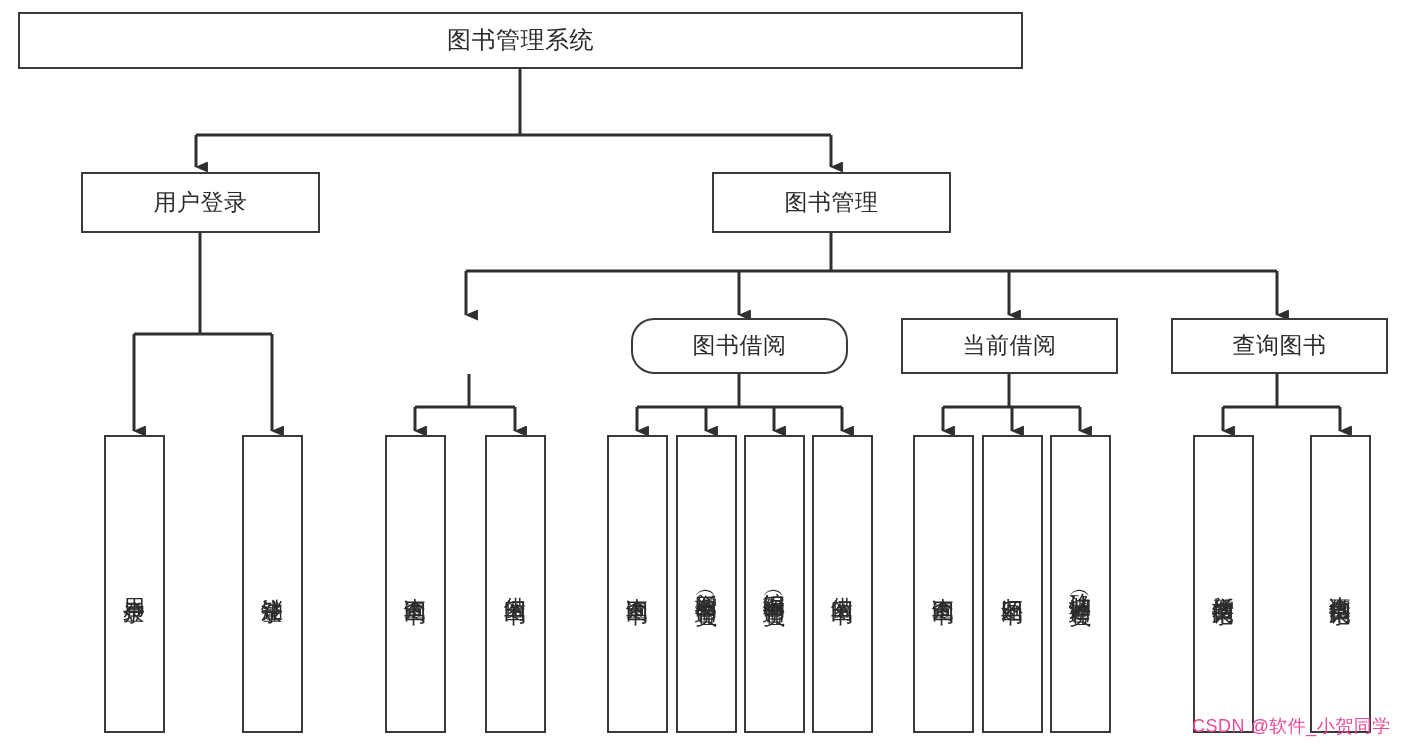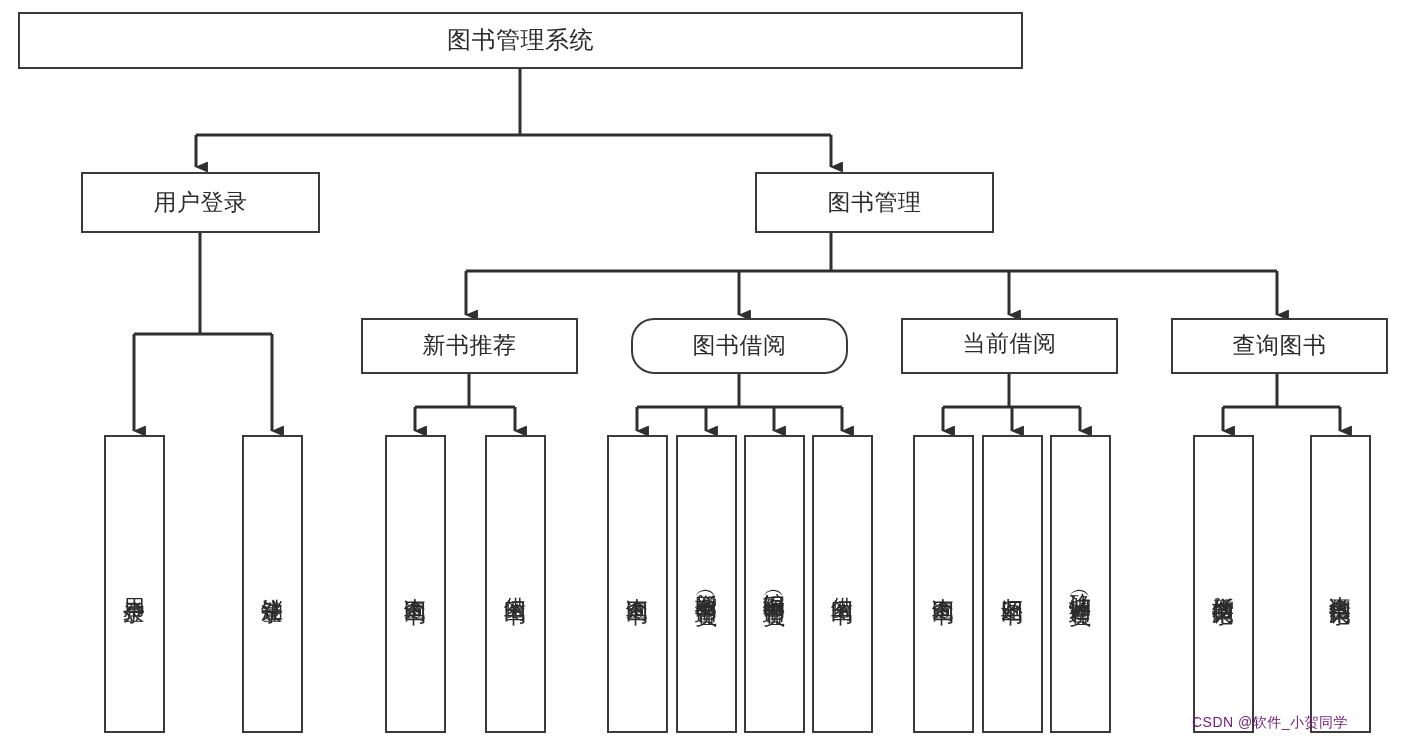--- a/index.html
+++ b/index.html
@@ -41,22 +41,22 @@
     writing-mode:vertical-rl;
     text-orientation:upright;
     font-size:22px;
     line-height:1.05;
     letter-spacing:2px;
     white-space:normal;
     max-height:100%;
   }
   .watermark{
     position:absolute;
-    color:#701a75;
-    font-size:14px;
+    color:#ec4899;
+    font-size:18px;
     letter-spacing:0.5px;
     white-space:nowrap;
     pointer-events:none;
   }
 </style>
 </head>
 <body>
 
 <div id="diagram-root">
 
@@ -110,31 +110,28 @@
     </g>
   </svg>
 
   <div class="node horiz root" style="left:18px;top:12px;width:1005px;height:57px;">
     <span class="label">图书管理系统</span>
   </div>
 
   <div class="node horiz" style="left:81px;top:172px;width:239px;height:61px;">
     <span class="label">用户登录</span>
   </div>
-  <div class="node horiz" style="left:712px;top:172px;width:239px;height:61px;margin-left:43px;">
+  <div class="node horiz" style="left:712px;top:172px;width:239px;height:61px;">
     <span class="label">图书管理</span>
   </div>
 
-  <div class="node horiz" style="left:361px;top:318px;width:217px;height:56px;">
-    <span class="label">新书推荐</span>
-  </div>
   <div class="node horiz" style="left:631px;top:318px;width:217px;height:56px;border-radius:23px;">
     <span class="label">图书借阅</span>
   </div>
-  <div class="node horiz" style="left:901px;top:318px;width:217px;height:56px;font-family:Liberation Mono, monospace;">
+  <div class="node horiz" style="left:901px;top:318px;width:217px;height:56px;">
     <span class="label">当前借阅</span>
   </div>
   <div class="node horiz" style="left:1171px;top:318px;width:217px;height:56px;">
     <span class="label">查询图书</span>
   </div>
 
   <div class="node vert" style="left:104px;top:435px;width:61px;height:298px;">
     <span class="label">用户登录</span>
   </div>
   <div class="node vert" style="left:242px;top:435px;width:61px;height:298px;">

